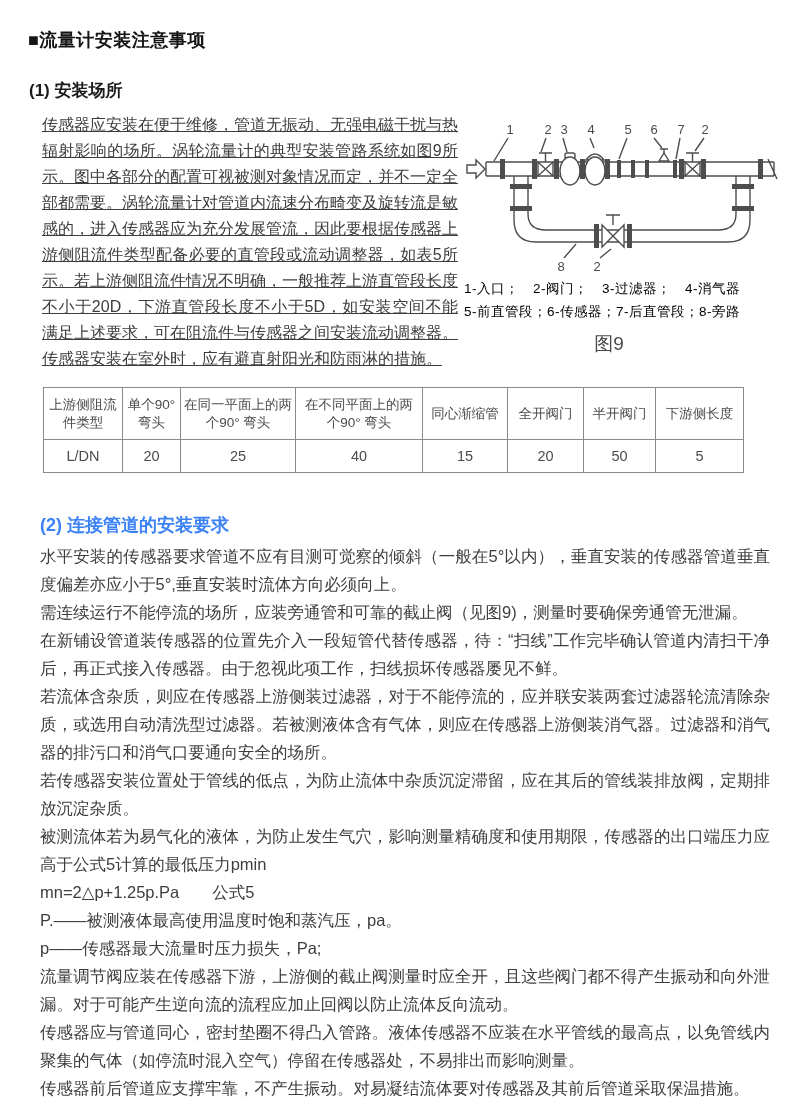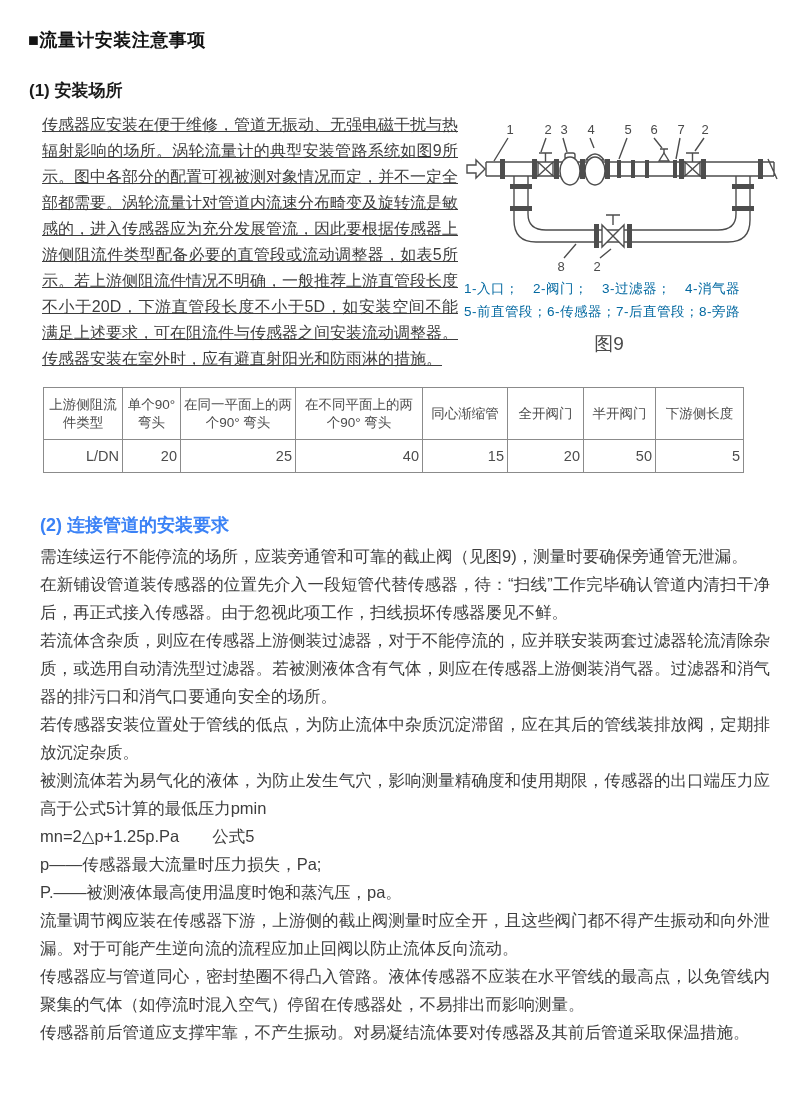--- a/index.html
+++ b/index.html
@@ -7,29 +7,29 @@
     width:790px;height:1106px;background:#ffffff;overflow:hidden;
     font-family:"Liberation Sans","DejaVu Sans",sans-serif;
     color:#404040;
   }
   .doc-title{font-size:18px;font-weight:bold;color:#141414;margin:28px 0 14px 28px;letter-spacing:.5px;}
   .s1-heading{font-size:17px;font-weight:bold;color:#1b1b1b;margin:27px 0 0 29px;}
   .columns{display:flex;margin:10px 0 0 42px;}
   .col-text{width:416px;font-size:16px;line-height:26px;text-align:justify;color:#3d3d3d;text-decoration:underline;}
   .figure{width:324px;margin-left:6px;position:relative;}
   .figure svg{display:block;margin-top:6px;}
-  .fig-caption{font-size:13.5px;line-height:21px;color:#0369a1;white-space:nowrap;overflow:hidden;margin-top:2px;letter-spacing:.5px;}
+  .fig-caption{font-size:13.5px;line-height:21px;color:#000000;white-space:nowrap;overflow:hidden;margin-top:2px;letter-spacing:.5px;}
   .fig-label{width:290px;text-align:center;font-size:19px;color:#4a4a4a;margin-top:9px;}
   table.straight-table{border-collapse:collapse;table-layout:fixed;width:700px;margin:15px 0 0 43px;padding-left:33px;}
   table.straight-table th,table.straight-table td{
     border:1.5px solid #8b8b8b;text-align:center;vertical-align:middle;
     font-weight:normal;color:#4c4c4c;padding:2px 3px;box-sizing:border-box;
   }
   table.straight-table th{font-size:13.5px;line-height:18px;height:52px;}
-  table.straight-table td{font-size:14.5px;height:33px;text-align:right;}
+  table.straight-table td{font-size:14.5px;height:33px;}
   .s2-heading{font-size:18px;font-weight:bold;color:#3b82f6;margin:40px 0 5px 40px;}
   .s2-body{margin:0 20px 0 40px;font-size:16.5px;line-height:28px;text-align:justify;color:#3d3d3d;}
   .s2-body p{margin:0;}
   .diagram-stroke{stroke:#4d4d4d;stroke-width:1.4;fill:none;}
   .diagram-fill{fill:#4d4d4d;stroke:none;}
   .diagram-white{fill:#ffffff;stroke:#4d4d4d;stroke-width:1.4;}
   .diagram-num{font-size:13px;fill:#4a4a4a;font-family:"Liberation Sans","DejaVu Sans",sans-serif;}
 </style>
 </head>
 <body>
@@ -140,24 +140,25 @@
     <td>20</td>
     <td>50</td>
     <td>5</td>
   </tr>
 </tbody>
   </table>
 
 <div class="s2-heading">(2) 连接管道的安装要求</div>
 
 <div class="s2-body">
+  <p>水平安装的传感器要求管道不应有目测可觉察的倾斜（一般在5°以内），垂直安装的传感器管道垂直度偏差亦应小于5°,垂直安装时流体方向必须向上。</p>
   <p>需连续运行不能停流的场所，应装旁通管和可靠的截止阀（见图9)，测量时要确保旁通管无泄漏。</p>
   <p>在新铺设管道装传感器的位置先介入一段短管代替传感器，待：“扫线”工作完毕确认管道内清扫干净后，再正式接入传感器。由于忽视此项工作，扫线损坏传感器屡见不鲜。</p>
   <p>若流体含杂质，则应在传感器上游侧装过滤器，对于不能停流的，应并联安装两套过滤器轮流清除杂质，或选用自动清洗型过滤器。若被测液体含有气体，则应在传感器上游侧装消气器。过滤器和消气器的排污口和消气口要通向安全的场所。</p>
   <p>若传感器安装位置处于管线的低点，为防止流体中杂质沉淀滞留，应在其后的管线装排放阀，定期排放沉淀杂质。</p>
   <p>被测流体若为易气化的液体，为防止发生气穴，影响测量精确度和使用期限，传感器的出口端压力应高于公式5计算的最低压力pmin</p>
   <p>mn=2△p+1.25p.Pa　　公式5</p>
+  <p>P.——被测液体最高使用温度时饱和蒸汽压，pa。</p>
   <p>p——传感器最大流量时压力损失，Pa;</p>
-  <p>P.——被测液体最高使用温度时饱和蒸汽压，pa。</p>
   <p>流量调节阀应装在传感器下游，上游侧的截止阀测量时应全开，且这些阀门都不得产生振动和向外泄漏。对于可能产生逆向流的流程应加止回阀以防止流体反向流动。</p>
   <p>传感器应与管道同心，密封垫圈不得凸入管路。液体传感器不应装在水平管线的最高点，以免管线内聚集的气体（如停流时混入空气）停留在传感器处，不易排出而影响测量。</p>
   <p>传感器前后管道应支撑牢靠，不产生振动。对易凝结流体要对传感器及其前后管道采取保温措施。</p>
 </div>
 
 </body></html>

